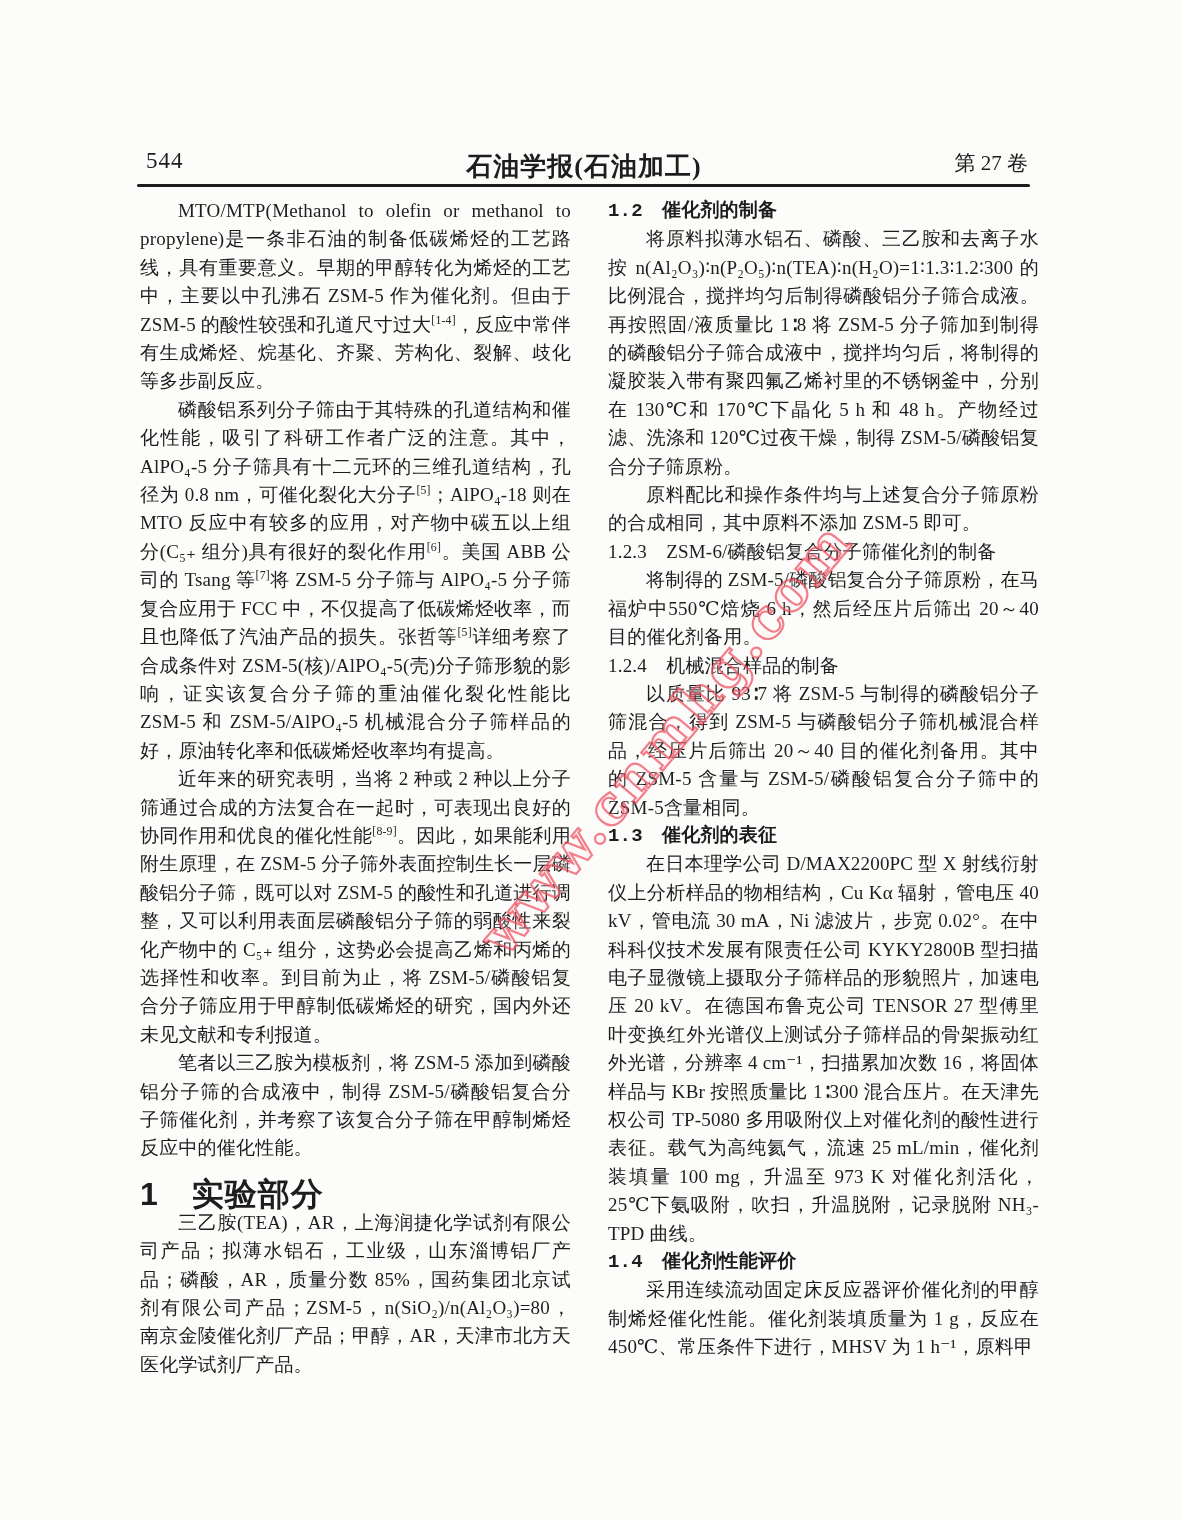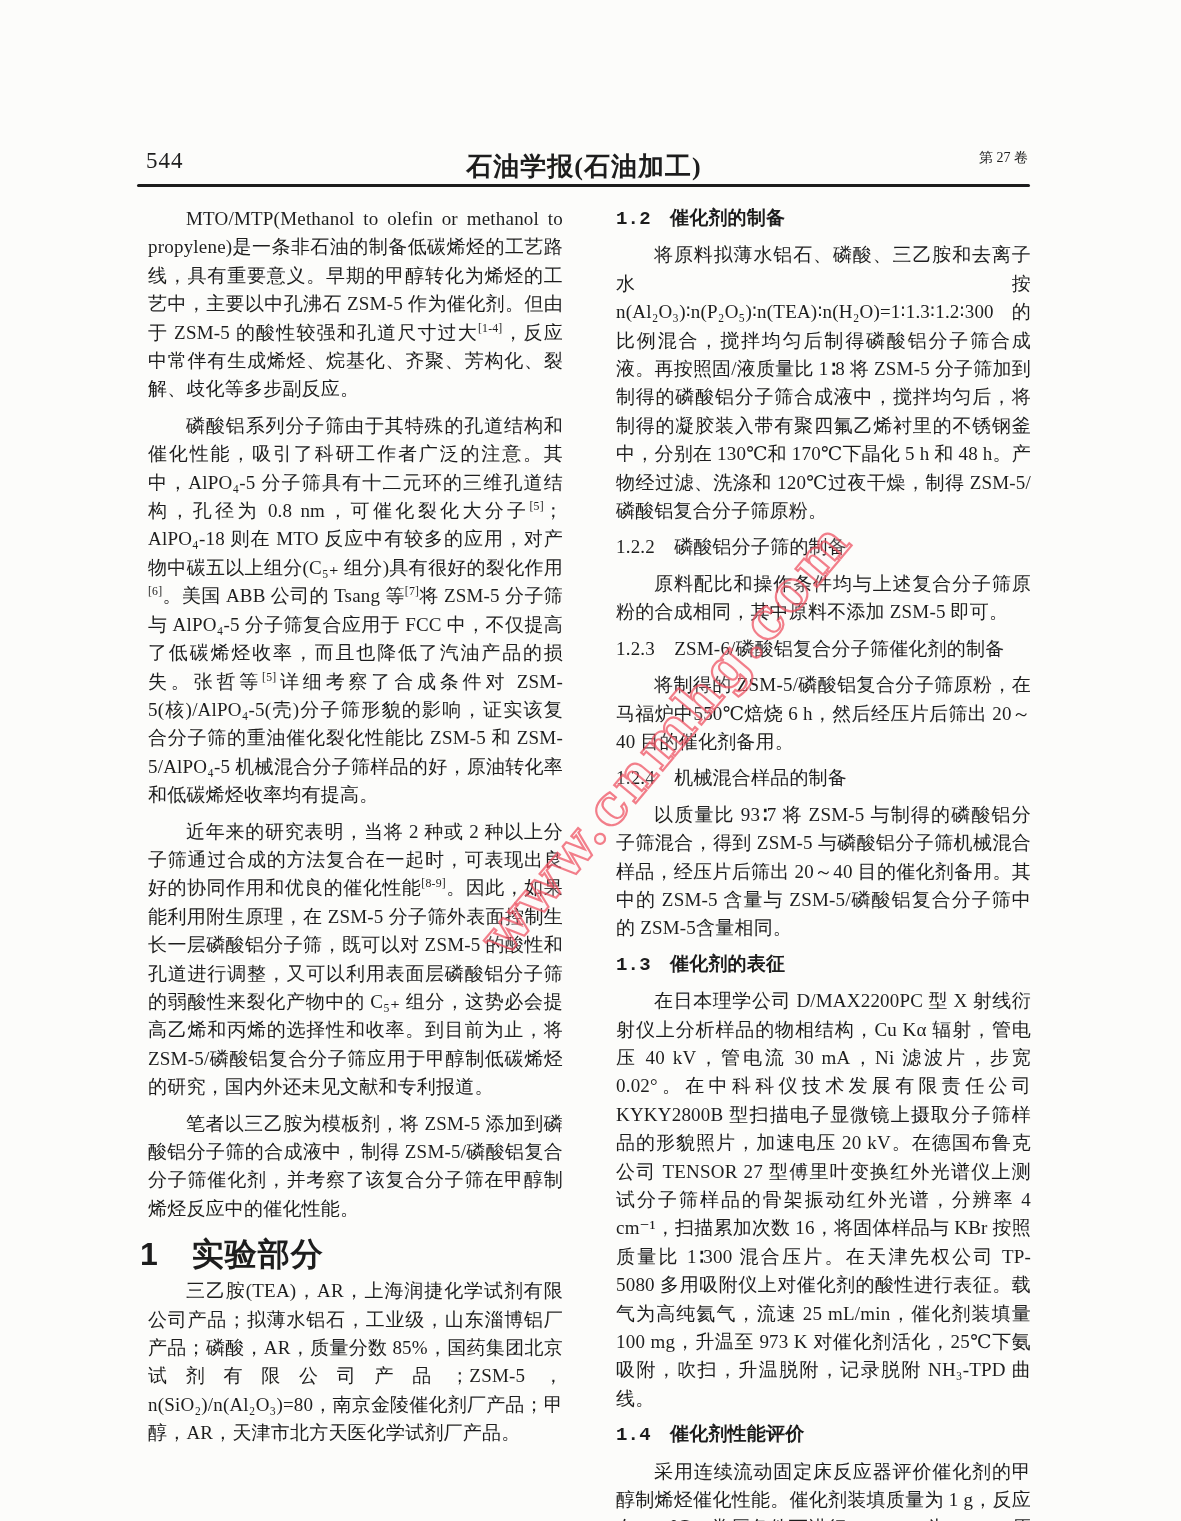--- a/index.html
+++ b/index.html
@@ -36,42 +36,42 @@
     top: 3px;
     text-align: center;
     font-weight: bold;
     font-size: 26px;
     letter-spacing: 1px;
   }
   .volume-label {
     position: absolute;
     right: 2px;
     top: 3px;
-    font-size: 14px;
+    font-size: 21px;
   }
   .head-rule {
     position: absolute;
     top: 184px;
     left: 137px;
     width: 893px;
     height: 3px;
     background: #1c1c1c;
     border-radius: 2px;
   }
   .col {
     position: absolute;
     top: 197px;
     font-size: 19px;
     line-height: 28.4px;
     text-align: justify;
     letter-spacing: 0.2px;
   }
   .col-left  { left: 140px; width: 431px; }
   .col-right { left: 608px; width: 431px; }
-  .block { margin: 8px; }
+  .block { margin: 0; }
   .block.body { text-indent: 2em; }
   .block.h1 {
     font-family: "Liberation Sans", "DejaVu Sans", sans-serif;
     font-weight: bold;
     font-size: 32px;
     line-height: 30px;
     margin: 16px 0 0 0;
     letter-spacing: 1px;
   }
   .block.h2 {
@@ -116,21 +116,20 @@
       <div class="block body">磷酸铝系列分子筛由于其特殊的孔道结构和催化性能，吸引了科研工作者广泛的注意。其中，AlPO₄-5 分子筛具有十二元环的三维孔道结构，孔径为 0.8 nm，可催化裂化大分子<sup>[5]</sup>；AlPO₄-18 则在 MTO 反应中有较多的应用，对产物中碳五以上组分(C₅₊ 组分)具有很好的裂化作用<sup>[6]</sup>。美国 ABB 公司的 Tsang 等<sup>[7]</sup>将 ZSM-5 分子筛与 AlPO₄-5 分子筛复合应用于 FCC 中，不仅提高了低碳烯烃收率，而且也降低了汽油产品的损失。张哲等<sup>[5]</sup>详细考察了合成条件对 ZSM-5(核)/AlPO₄-5(壳)分子筛形貌的影响，证实该复合分子筛的重油催化裂化性能比 ZSM-5 和 ZSM-5/AlPO₄-5 机械混合分子筛样品的好，原油转化率和低碳烯烃收率均有提高。</div>
       <div class="block body">近年来的研究表明，当将 2 种或 2 种以上分子筛通过合成的方法复合在一起时，可表现出良好的协同作用和优良的催化性能<sup>[8-9]</sup>。因此，如果能利用附生原理，在 ZSM-5 分子筛外表面控制生长一层磷酸铝分子筛，既可以对 ZSM-5 的酸性和孔道进行调整，又可以利用表面层磷酸铝分子筛的弱酸性来裂化产物中的 C₅₊ 组分，这势必会提高乙烯和丙烯的选择性和收率。到目前为止，将 ZSM-5/磷酸铝复合分子筛应用于甲醇制低碳烯烃的研究，国内外还未见文献和专利报道。</div>
       <div class="block body">笔者以三乙胺为模板剂，将 ZSM-5 添加到磷酸铝分子筛的合成液中，制得 ZSM-5/磷酸铝复合分子筛催化剂，并考察了该复合分子筛在甲醇制烯烃反应中的催化性能。</div>
       <div class="block h1">1　实验部分</div>
       <div class="block body">三乙胺(TEA)，AR，上海润捷化学试剂有限公司产品；拟薄水铝石，工业级，山东淄博铝厂产品；磷酸，AR，质量分数 85%，国药集团北京试剂有限公司产品；ZSM-5，n(SiO₂)/n(Al₂O₃)=80，南京金陵催化剂厂产品；甲醇，AR，天津市北方天医化学试剂厂产品。</div>
     </div>
 
   <div class="col col-right">
       <div class="block h2">1.2　催化剂的制备</div>
       <div class="block body">将原料拟薄水铝石、磷酸、三乙胺和去离子水按 n(Al₂O₃)∶n(P₂O₅)∶n(TEA)∶n(H₂O)=1∶1.3∶1.2∶300 的比例混合，搅拌均匀后制得磷酸铝分子筛合成液。再按照固/液质量比 1∶8 将 ZSM-5 分子筛加到制得的磷酸铝分子筛合成液中，搅拌均匀后，将制得的凝胶装入带有聚四氟乙烯衬里的不锈钢釜中，分别在 130℃和 170℃下晶化 5 h 和 48 h。产物经过滤、洗涤和 120℃过夜干燥，制得 ZSM-5/磷酸铝复合分子筛原粉。</div>
-      <div class="block h3">1.2.2　磷酸铝分子筛的制备</div>
       <div class="block body">原料配比和操作条件均与上述复合分子筛原粉的合成相同，其中原料不添加 ZSM-5 即可。</div>
       <div class="block h3">1.2.3　ZSM-6/磷酸铝复合分子筛催化剂的制备</div>
       <div class="block body">将制得的 ZSM-5/磷酸铝复合分子筛原粉，在马福炉中550℃焙烧 6 h，然后经压片后筛出 20～40 目的催化剂备用。</div>
       <div class="block h3">1.2.4　机械混合样品的制备</div>
       <div class="block body">以质量比 93∶7 将 ZSM-5 与制得的磷酸铝分子筛混合，得到 ZSM-5 与磷酸铝分子筛机械混合样品，经压片后筛出 20～40 目的催化剂备用。其中的 ZSM-5 含量与 ZSM-5/磷酸铝复合分子筛中的 ZSM-5含量相同。</div>
       <div class="block h2">1.3　催化剂的表征</div>
       <div class="block body">在日本理学公司 D/MAX2200PC 型 X 射线衍射仪上分析样品的物相结构，Cu Kα 辐射，管电压 40 kV，管电流 30 mA，Ni 滤波片，步宽 0.02°。在中科科仪技术发展有限责任公司 KYKY2800B 型扫描电子显微镜上摄取分子筛样品的形貌照片，加速电压 20 kV。在德国布鲁克公司 TENSOR 27 型傅里叶变换红外光谱仪上测试分子筛样品的骨架振动红外光谱，分辨率 4 cm⁻¹，扫描累加次数 16，将固体样品与 KBr 按照质量比 1∶300 混合压片。在天津先权公司 TP-5080 多用吸附仪上对催化剂的酸性进行表征。载气为高纯氦气，流速 25 mL/min，催化剂装填量 100 mg，升温至 973 K 对催化剂活化，25℃下氨吸附，吹扫，升温脱附，记录脱附 NH₃-TPD 曲线。</div>
       <div class="block h2">1.4　催化剂性能评价</div>
       <div class="block body">采用连续流动固定床反应器评价催化剂的甲醇制烯烃催化性能。催化剂装填质量为 1 g，反应在 450℃、常压条件下进行，MHSV 为 1 h⁻¹，原料甲</div>
     </div>

